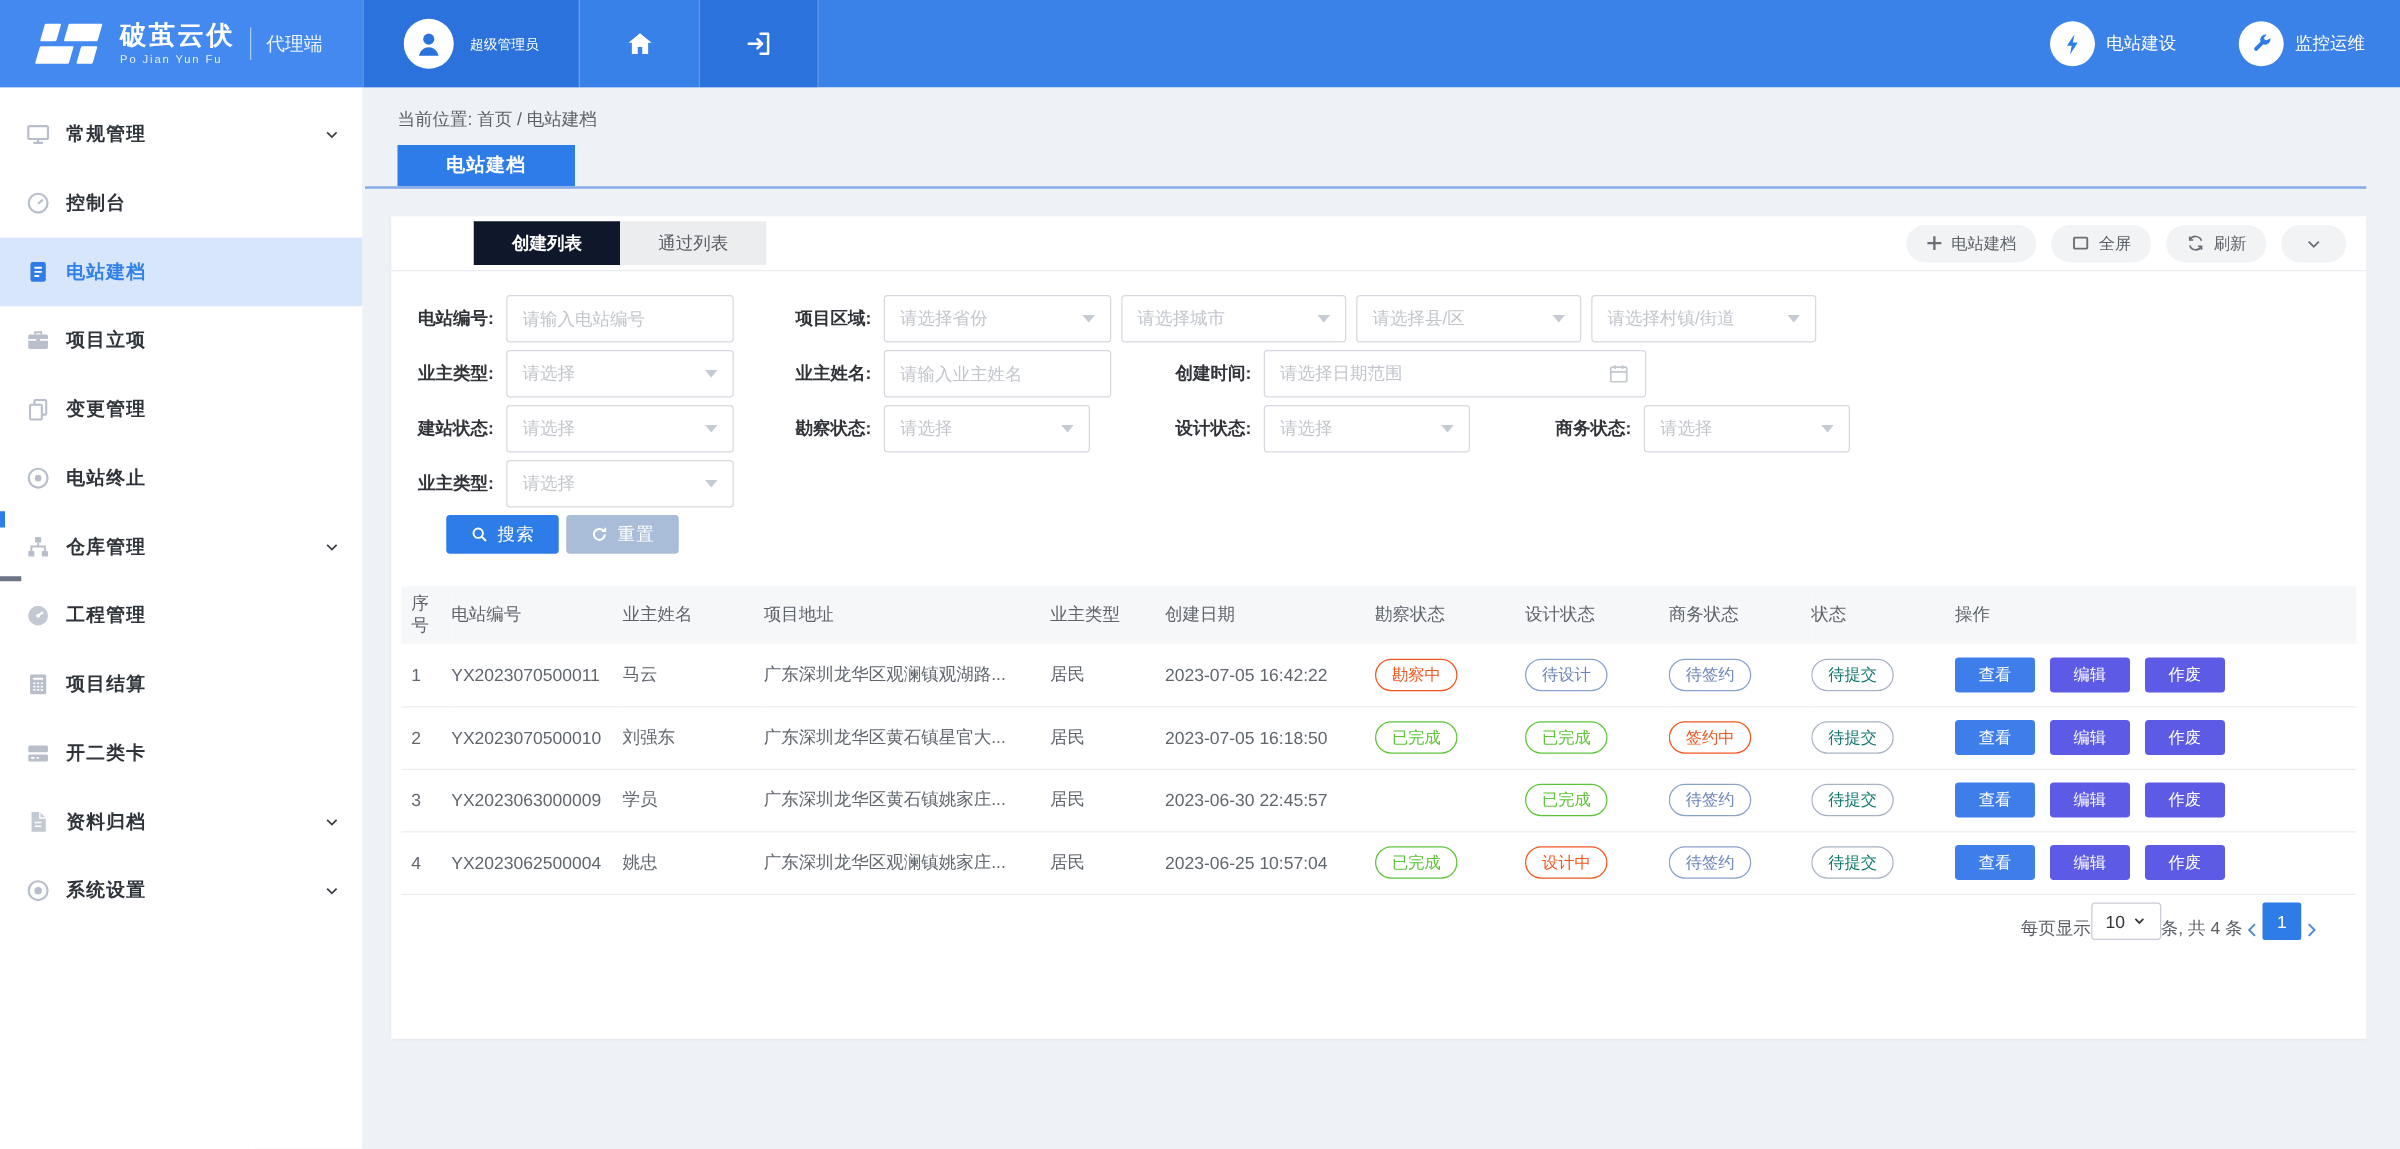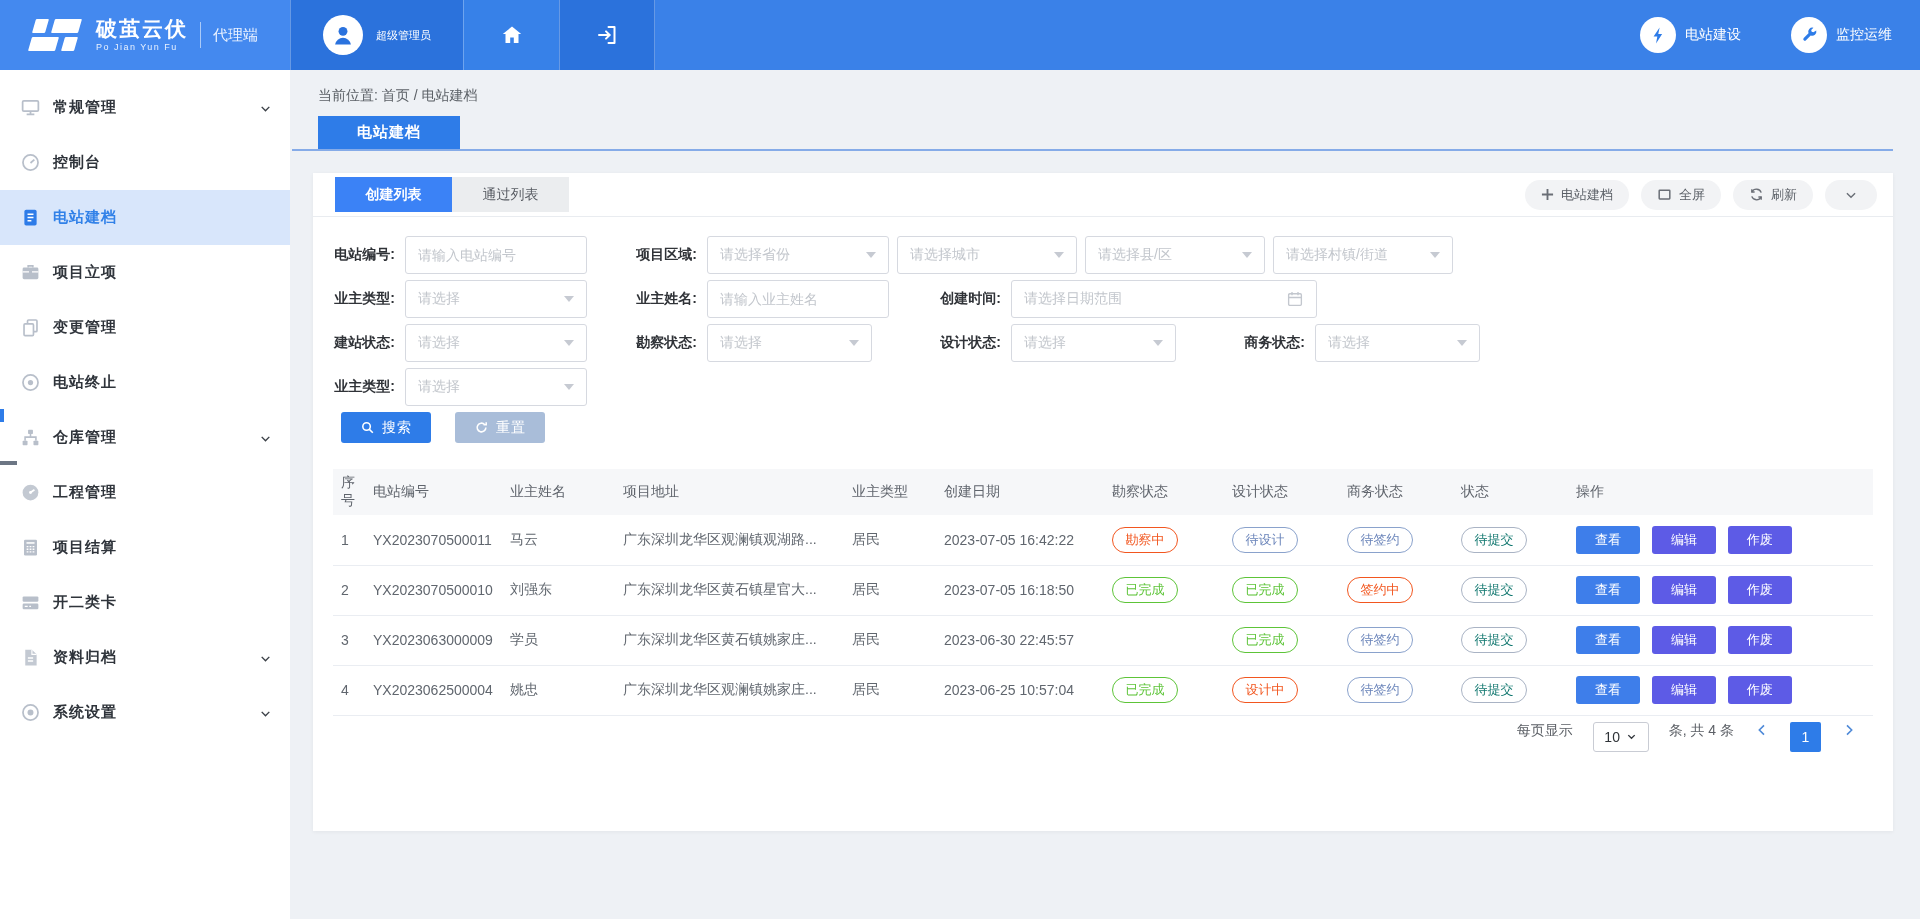--- a/index.html
+++ b/index.html
@@ -46,21 +46,21 @@
   .content { position:absolute; left:290px; top:70px; width:1630px; height:849px; background:#eef1f5; }
   .breadcrumb { position:absolute; left:28px; top:17px; font-size:14px; color:#5b6066; }
   .page-tab { position:absolute; left:28px; top:46px; width:142px; height:33px; background:#2e7ce8; color:#fff;
     font-size:15px; font-weight:bold; display:flex; align-items:center; justify-content:center; letter-spacing:1px; cursor:pointer; }
   .blue-line { position:absolute; left:2px; top:79px; width:1601px; height:2px; background:#85abe8; }
 
   .card { position:absolute; left:23px; top:103px; width:1580px; height:658px; background:#fff; box-shadow:0 1px 4px rgba(0,0,0,.05); }
 
   .tabs-row { height:44px; border-bottom:1px solid #e9ecf0; display:flex; align-items:center; padding:0 16px 0 22px; }
   .ltab { width:117px; height:35px; display:flex; align-items:center; justify-content:center; font-size:14px; cursor:pointer; }
-  .ltab.active { background:#3b82f6; color:#fff; font-weight:bold; }
+  .ltab.active { background:#0f172a; color:#fff; font-weight:bold;margin-left:44px; }
   .ltab.idle { background:#ebedef; color:#585c63; }
   .toolbar { margin-left:auto; display:flex; align-items:center; gap:12px; }
   .pill { height:30px; border-radius:15px; background:#f2f3f5; color:#5a5f66; font-size:13px;
     display:flex; align-items:center; gap:7px; padding:0 16px; cursor:pointer; }
   .pill.icon-only { width:52px; padding:0; justify-content:center; }
 
   
   .filter { position:relative; padding-top:19px; }
   .frow { position:relative; height:24px; margin-bottom:20px; }
   .fg { position:absolute; top:0; height:38px; display:flex; align-items:center; }
@@ -70,47 +70,47 @@
     align-items:center; padding:0 12px; font-size:14px; color:#c2c6cc; position:relative; }
   .sel { justify-content:space-between; cursor:pointer; }
   .sel .ph, .date .ph { color:#c2c6cc; }
   .caret { width:0; height:0; border-left:5px solid transparent; border-right:5px solid transparent; border-top:6px solid #c6cad2; margin-left:8px; }
   input.fld { outline:none; }
   input.fld::placeholder { color:#c2c6cc; }
   .w182{width:182px;} .w180{width:180px;} .w165{width:165px;} .w306{width:306px;}
   .ml8{margin-left:8px;}
   .date { justify-content:space-between; cursor:pointer; }
 
-  .btn-row { margin:2px 0 0 28px; display:flex; gap:24px; }
+  .btn-row { margin:2px 0 0 44px; display:flex; gap:6px; }
   .btn { height:31px; border:none; border-radius:3px; color:#fff; font-size:14px; display:inline-flex;
     align-items:center; gap:7px; padding:0 19px; cursor:pointer; letter-spacing:1px; }
   .btn-search { background:#2e7ce8; }
   .btn-reset  { background:#a9bdd9; }
 
   
-  .table-wrap { margin:26px 20px 0; }
+  .table-wrap { margin:26px 8px 0; }
   table { width:100%; border-collapse:collapse; table-layout:fixed; font-size:14px; color:#5f646c; }
   thead tr { background:#f6f7f9; height:46px; }
   th { font-weight:normal; text-align:left; color:#5f646c; padding-right:6px; }
   tbody tr { height:50px; border-bottom:1px solid #eaedf2; }
   td { padding-right:6px; color:#60666e; overflow:hidden; white-space:nowrap; text-overflow:ellipsis; }
   th:first-child, td:first-child { padding-left:8px; }
   .badge { display:inline-block; min-width:66px; text-align:center; font-size:13px; line-height:24px;
     padding:0 10px; border-radius:13px; border:1px solid; background:#fff; }
   .badge[data-type="orange"] { color:#f2561f; border-color:#f2561f; }
   .badge[data-type="green"]  { color:#5dc438; border-color:#5dc438; }
   .badge[data-type="blue"]   { color:#6a84ba; border-color:#8aa2cc; }
   .badge[data-type="gray"]   { color:#0f766e; border-color:#a9b3c4; }
   .act { display:inline-block; width:64px; height:28px; line-height:28px; text-align:center; border-radius:3px;
     color:#fff; font-size:13px; margin-right:8px; cursor:pointer; }
   .act-view { background:#3e7eea; }
   .act-edit, .act-void { background:#5d5be6; }
 
   
-  .pagination { display:flex; justify-content:flex-end; align-items:flex-start; margin:6px 36px 0 0; gap:20px; font-size:14px; color:#5c6066; }
+  .pagination { display:flex; justify-content:flex-end; align-items:flex-end; margin:6px 36px 0 0; gap:0; font-size:14px; color:#5c6066; }
   .pp-box { width:56px; height:30px; border:1px solid #c9ccd4; border-radius:3px; background:#fff;
     display:flex; align-items:center; justify-content:center; gap:6px; color:#2f3338; cursor:pointer; }
   .page-arrow { display:flex; align-items:center; cursor:pointer; }
   .page-num { width:31px; height:30px; border-radius:2px; background:#2e7ce8; color:#fff; display:flex;
     align-items:center; justify-content:center; cursor:pointer; }
 </style>
 </head>
 <body>
 
 <div class="app">

